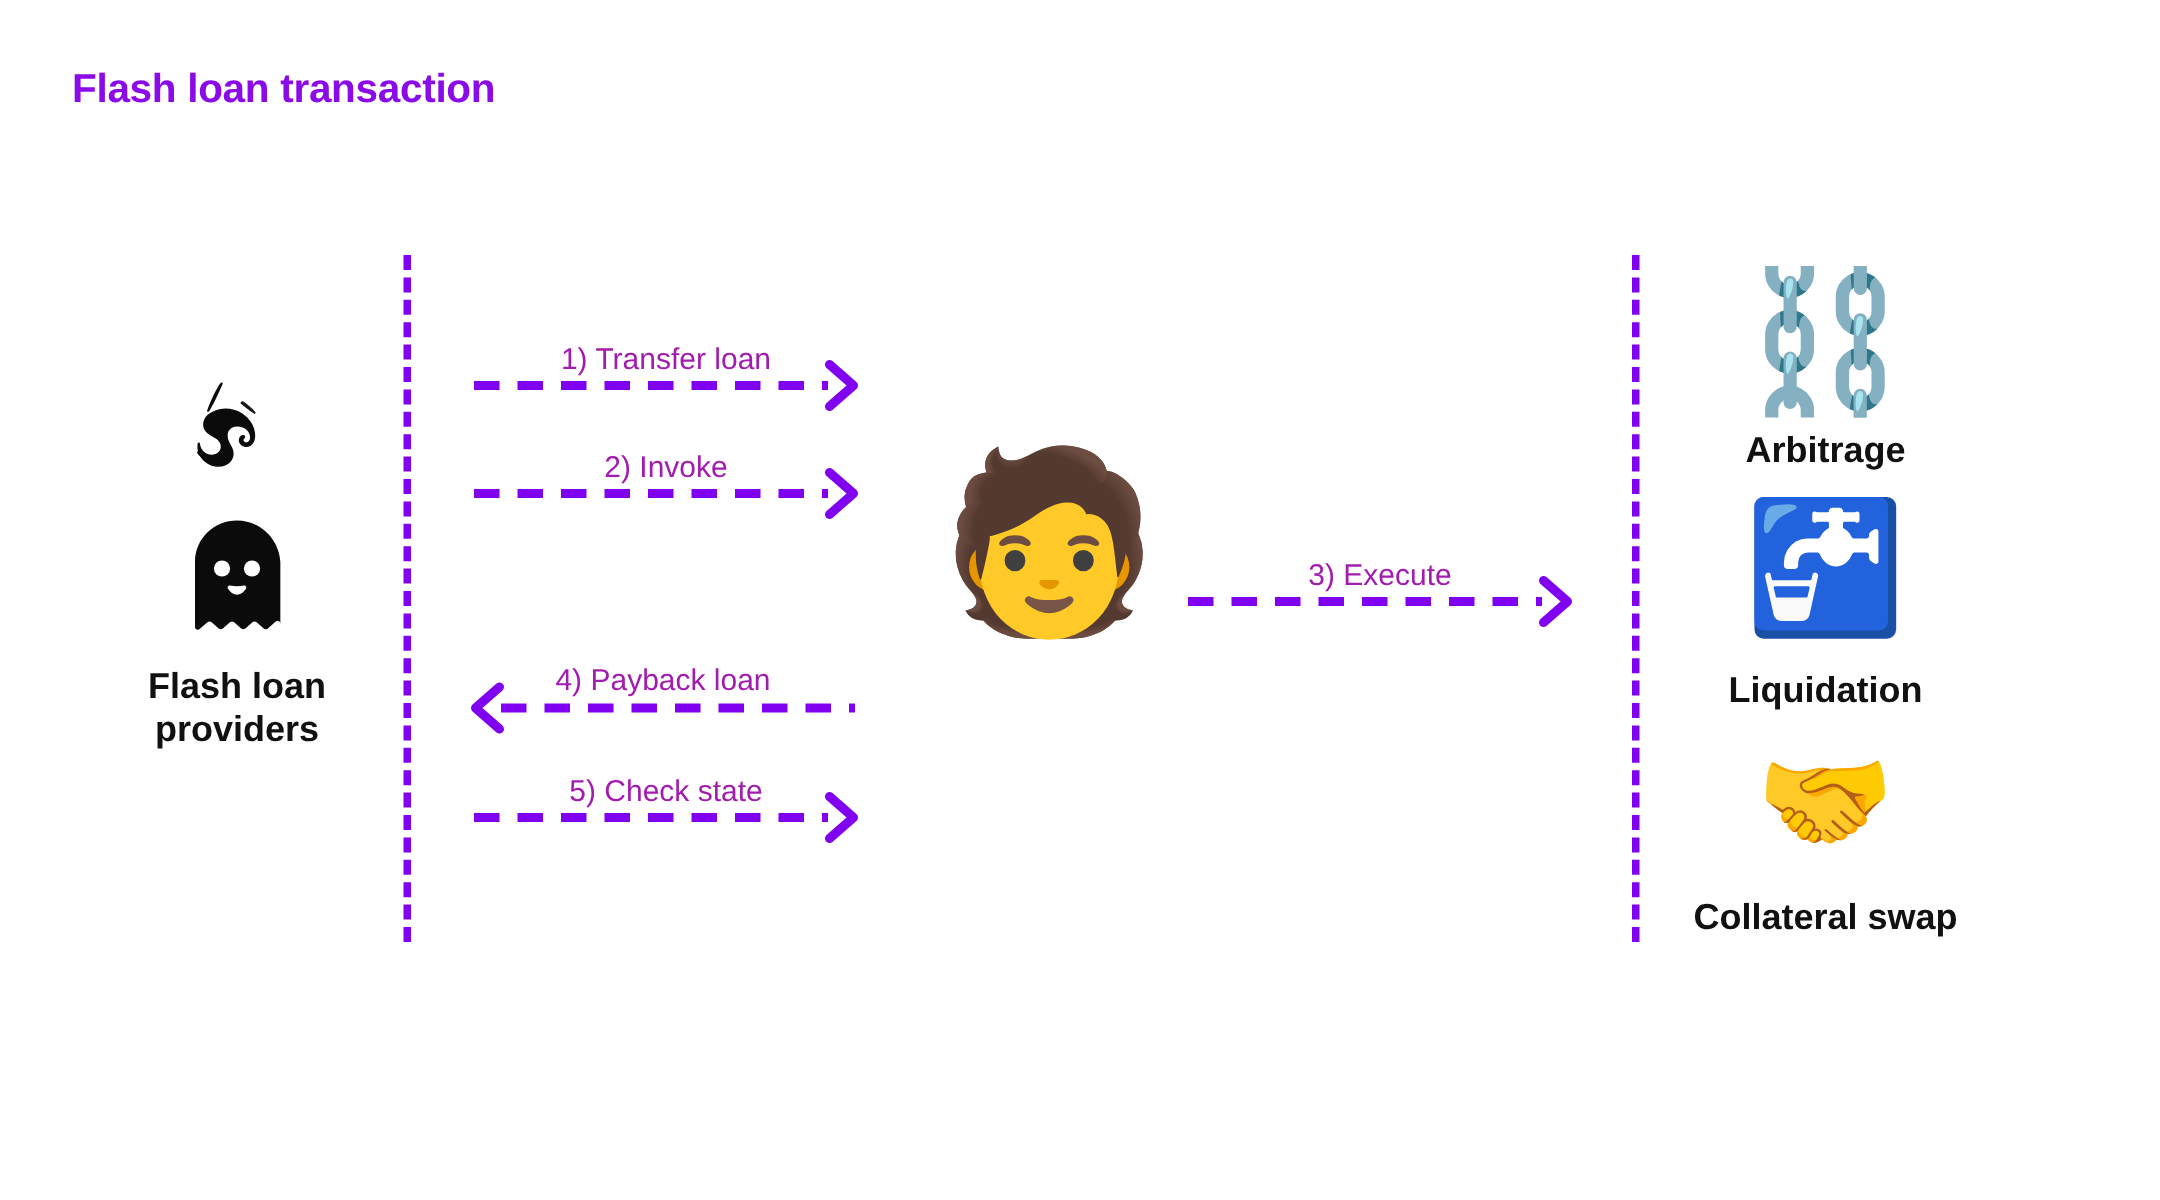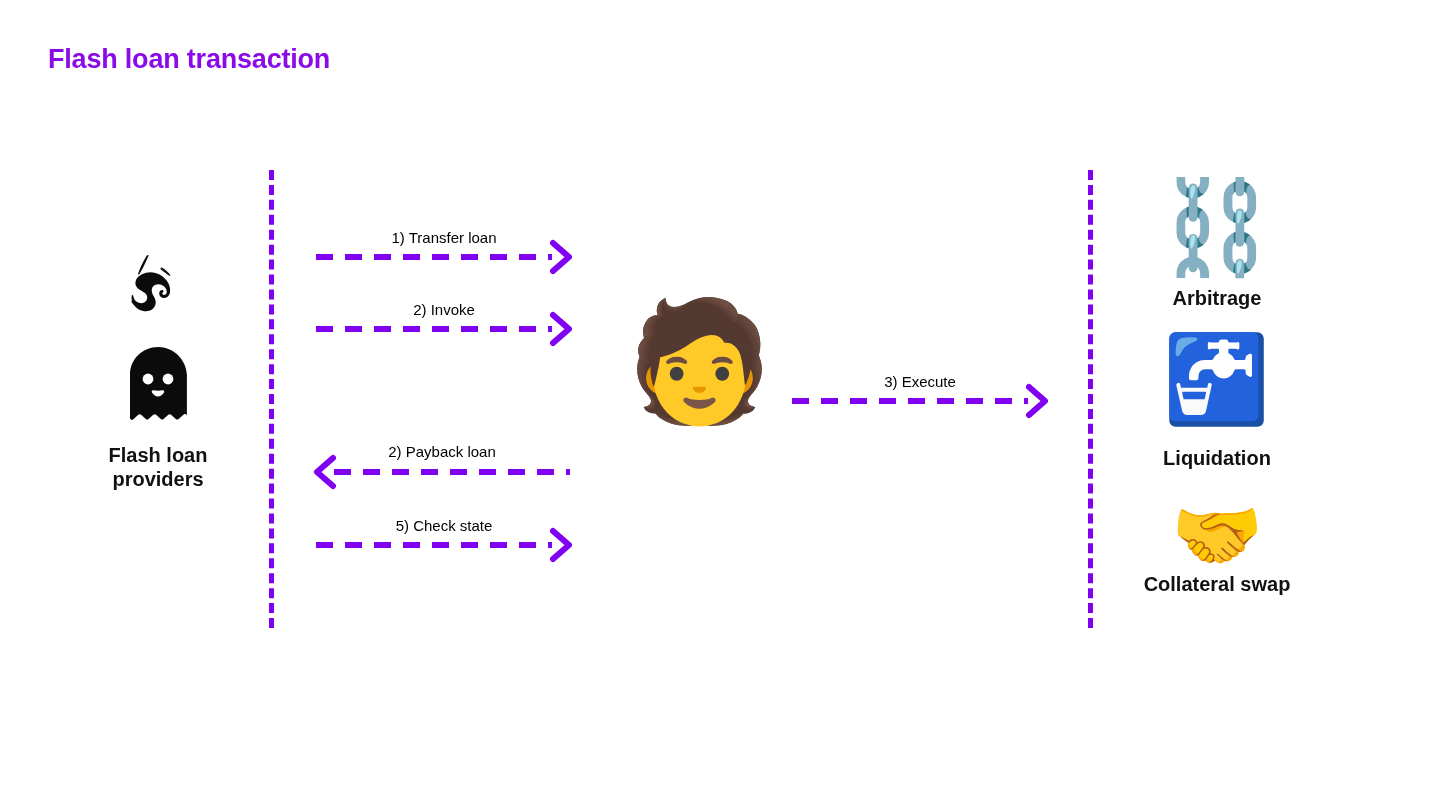--- a/index.html
+++ b/index.html
@@ -45,21 +45,21 @@
     position: absolute;
     text-align: center;
     color: #0d0d0d;
   }
   .actor-emoji {
     font-family: "DejaVu Sans", sans-serif;
     line-height: 1;
     display: block;
   }
   .actor-label {
-    font-size: 20px;
+    font-size: 24px;
     font-weight: bold;
     line-height: 1.22;
     color: #111111;
     white-space: pre-line;
   }
 
   
   .logo-wrap {
     display: block;
     margin: 0 auto;
@@ -67,22 +67,22 @@
 
   
   .msg {
     position: absolute;
   }
   .msg-label {
     position: absolute;
     left: 0;
     width: 100%;
     text-align: center;
-    font-size: 15px;
-    color: #000000;
+    font-size: 20px;
+    color: #a21caf;
     white-space: nowrap;
     top: -27px;
   }
   .msg svg {
     display: block;
     overflow: visible;
   }
 </style>
 </head>
 <body>
@@ -132,21 +132,21 @@
     <div class="actor-label" style="margin-top:12px;">Arbitrage</div>
   </div>
 
   <div class="actor" style="left:1117px; top:336px; width:200px;">
     <span class="actor-emoji" style="font-size:86px;">🚰</span>
     <div class="actor-label" style="margin-top:24px;">Liquidation</div>
   </div>
 
   <div class="actor" style="left:1117px; top:498px; width:200px;">
     <span class="actor-emoji" style="font-size:74px;">🤝</span>
-    <div class="actor-label" style="margin-top:0;">Collateral swap</div>
+    <div class="actor-label" style="margin-top:25px;">Collateral swap</div>
   </div>
 
   <div class="msg" style="left:316px; top:256px; width:256px; height:2px;">
     <div class="msg-label">1) Transfer loan</div>
     <svg width="256" height="40" viewBox="0 0 256 40" style="position:absolute; left:0; top:-19px;">
       <line x1="0" y1="20" x2="236" y2="20" stroke="#8000f0" stroke-width="6" stroke-dasharray="17 12" stroke-linecap="butt"></line>
       <polyline points="237,6 253,20 237,34" fill="none" stroke="#8000f0" stroke-width="6" stroke-linecap="round" stroke-linejoin="round"></polyline>
     </svg>
   </div>
 
@@ -160,21 +160,21 @@
 
   <div class="msg" style="left:792px; top:400px; width:256px; height:2px;text-decoration:underline;">
     <div class="msg-label">3) Execute</div>
     <svg width="256" height="40" viewBox="0 0 256 40" style="position:absolute; left:0; top:-19px;">
       <line x1="0" y1="20" x2="236" y2="20" stroke="#8000f0" stroke-width="6" stroke-dasharray="17 12" stroke-linecap="butt"></line>
       <polyline points="237,6 253,20 237,34" fill="none" stroke="#8000f0" stroke-width="6" stroke-linecap="round" stroke-linejoin="round"></polyline>
     </svg>
   </div>
 
   <div class="msg" style="left:314px; top:471px; width:256px; height:2px;">
-    <div class="msg-label" style="top:-28px;">2) Payback loan</div>
+    <div class="msg-label" style="top:-28px;">4) Payback loan</div>
     <svg width="256" height="40" viewBox="0 0 256 40" style="position:absolute; left:0; top:-19px;">
       <line x1="20" y1="20" x2="256" y2="20" stroke="#8000f0" stroke-width="6" stroke-dasharray="17 12" stroke-linecap="butt"></line>
       <polyline points="19,6 3,20 19,34" fill="none" stroke="#8000f0" stroke-width="6" stroke-linecap="round" stroke-linejoin="round"></polyline>
     </svg>
   </div>
 
   <div class="msg" style="left:316px; top:544px; width:256px; height:2px;">
     <div class="msg-label">5) Check state</div>
     <svg width="256" height="40" viewBox="0 0 256 40" style="position:absolute; left:0; top:-19px;">
       <line x1="0" y1="20" x2="236" y2="20" stroke="#8000f0" stroke-width="6" stroke-dasharray="17 12" stroke-linecap="butt"></line>

